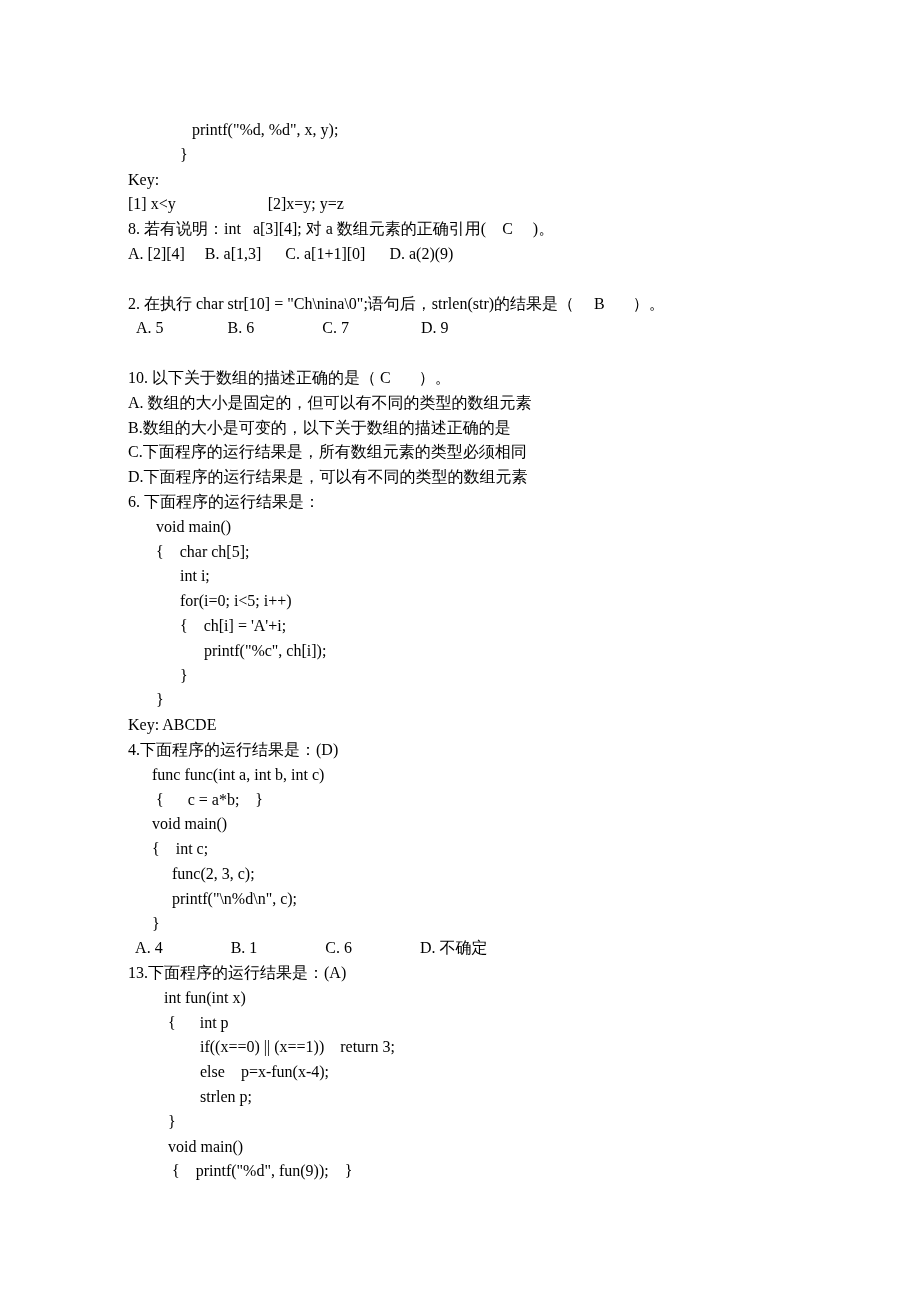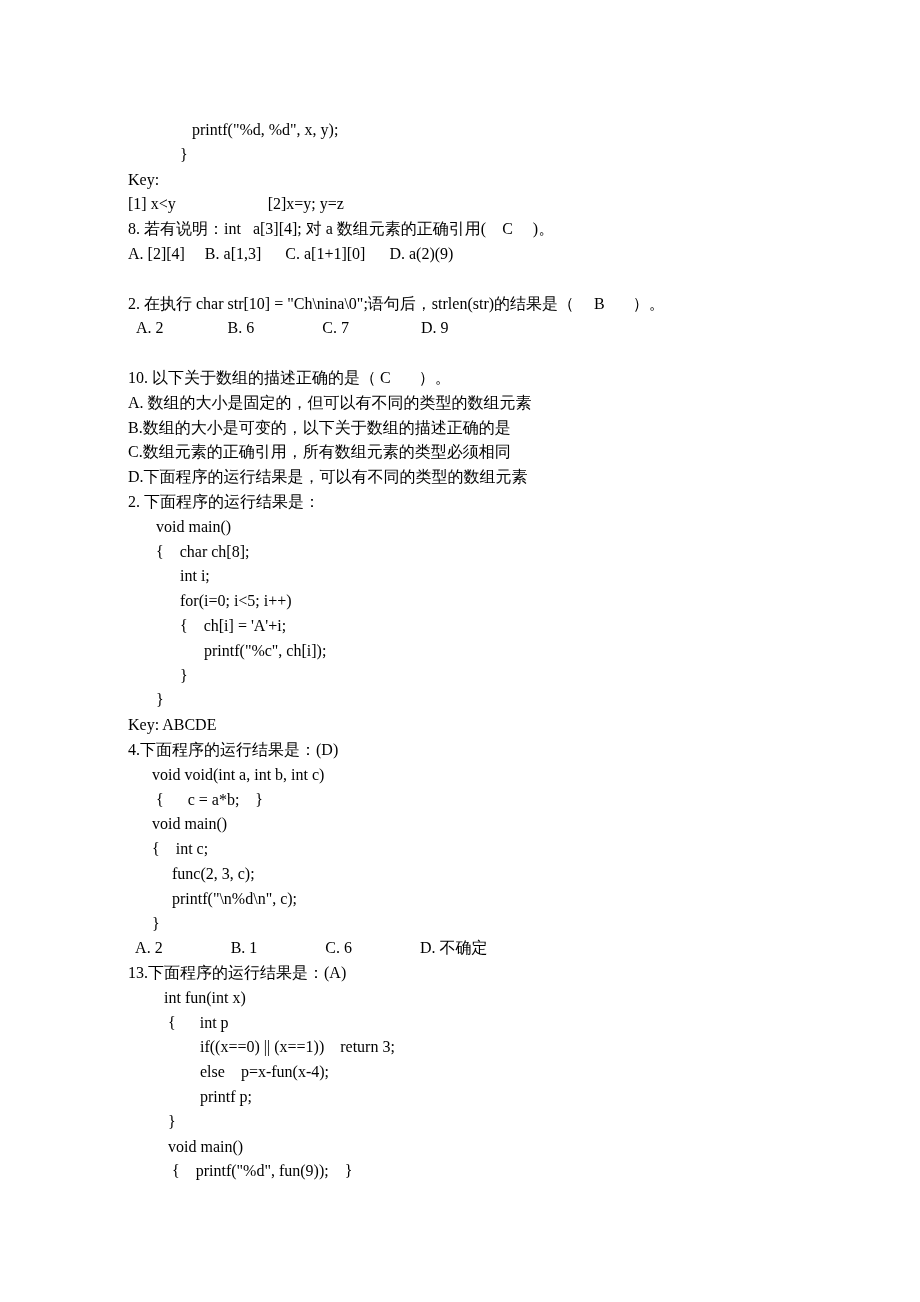--- a/index.html
+++ b/index.html
@@ -26,47 +26,47 @@
 <body>
 
 <div class="page"><span>                printf("%d, %d", x, y);</span>
 <span>             }</span>
 <span>Key:</span>
 <span>[1] x&lt;y                       [2]x=y; y=z</span>
 <span>8. 若有说明：int   a[3][4]; 对 a 数组元素的正确引用(    C     )。</span>
 <span>A. [2][4]     B. a[1,3]      C. a[1+1][0]      D. a(2)(9)</span>
 <span></span>
 <span>2. 在执行 char str[10] = "Ch\nina\0";语句后，strlen(str)的结果是（     B       ）。</span>
-<span>  A. 2                B. 6                 C. 7                  D. 9</span>
+<span>  A. 5                B. 6                 C. 7                  D. 9</span>
 <span></span>
 <span>10. 以下关于数组的描述正确的是（ C       ）。</span>
 <span>A. 数组的大小是固定的，但可以有不同的类型的数组元素</span>
 <span>B.数组的大小是可变的，以下关于数组的描述正确的是</span>
-<span>C.数组元素的正确引用，所有数组元素的类型必须相同</span>
+<span>C.下面程序的运行结果是，所有数组元素的类型必须相同</span>
 <span>D.下面程序的运行结果是，可以有不同的类型的数组元素</span>
-<span>2. 下面程序的运行结果是：</span>
+<span>6. 下面程序的运行结果是：</span>
 <span>       void main()</span>
-<span>       {    char ch[8];</span>
+<span>       {    char ch[5];</span>
 <span>             int i;</span>
 <span>             for(i=0; i&lt;5; i++)</span>
 <span>             {    ch[i] = 'A'+i;</span>
 <span>                   printf("%c", ch[i]);</span>
 <span>             }</span>
 <span>       }</span>
 <span>Key: ABCDE</span>
 <span>4.下面程序的运行结果是：(D)</span>
-<span>      void void(int a, int b, int c)</span>
+<span>      func func(int a, int b, int c)</span>
 <span>       {      c = a*b;    }</span>
 <span>      void main()</span>
 <span>      {    int c;</span>
 <span>           func(2, 3, c);</span>
 <span>           printf("\n%d\n", c);</span>
 <span>      }</span>
-<span>  A. 2                 B. 1                 C. 6                 D. 不确定</span>
+<span>  A. 4                 B. 1                 C. 6                 D. 不确定</span>
 <span>13.下面程序的运行结果是：(A)</span>
 <span>         int fun(int x)</span>
 <span>          {      int p</span>
 <span>                  if((x==0) || (x==1))    return 3;</span>
 <span>                  else    p=x-fun(x-4);</span>
-<span>                  printf p;</span>
+<span>                  strlen p;</span>
 <span>          }</span>
 <span>          void main()</span>
 <span>           {    printf("%d", fun(9));    }</span></div>
 
 </body></html>

